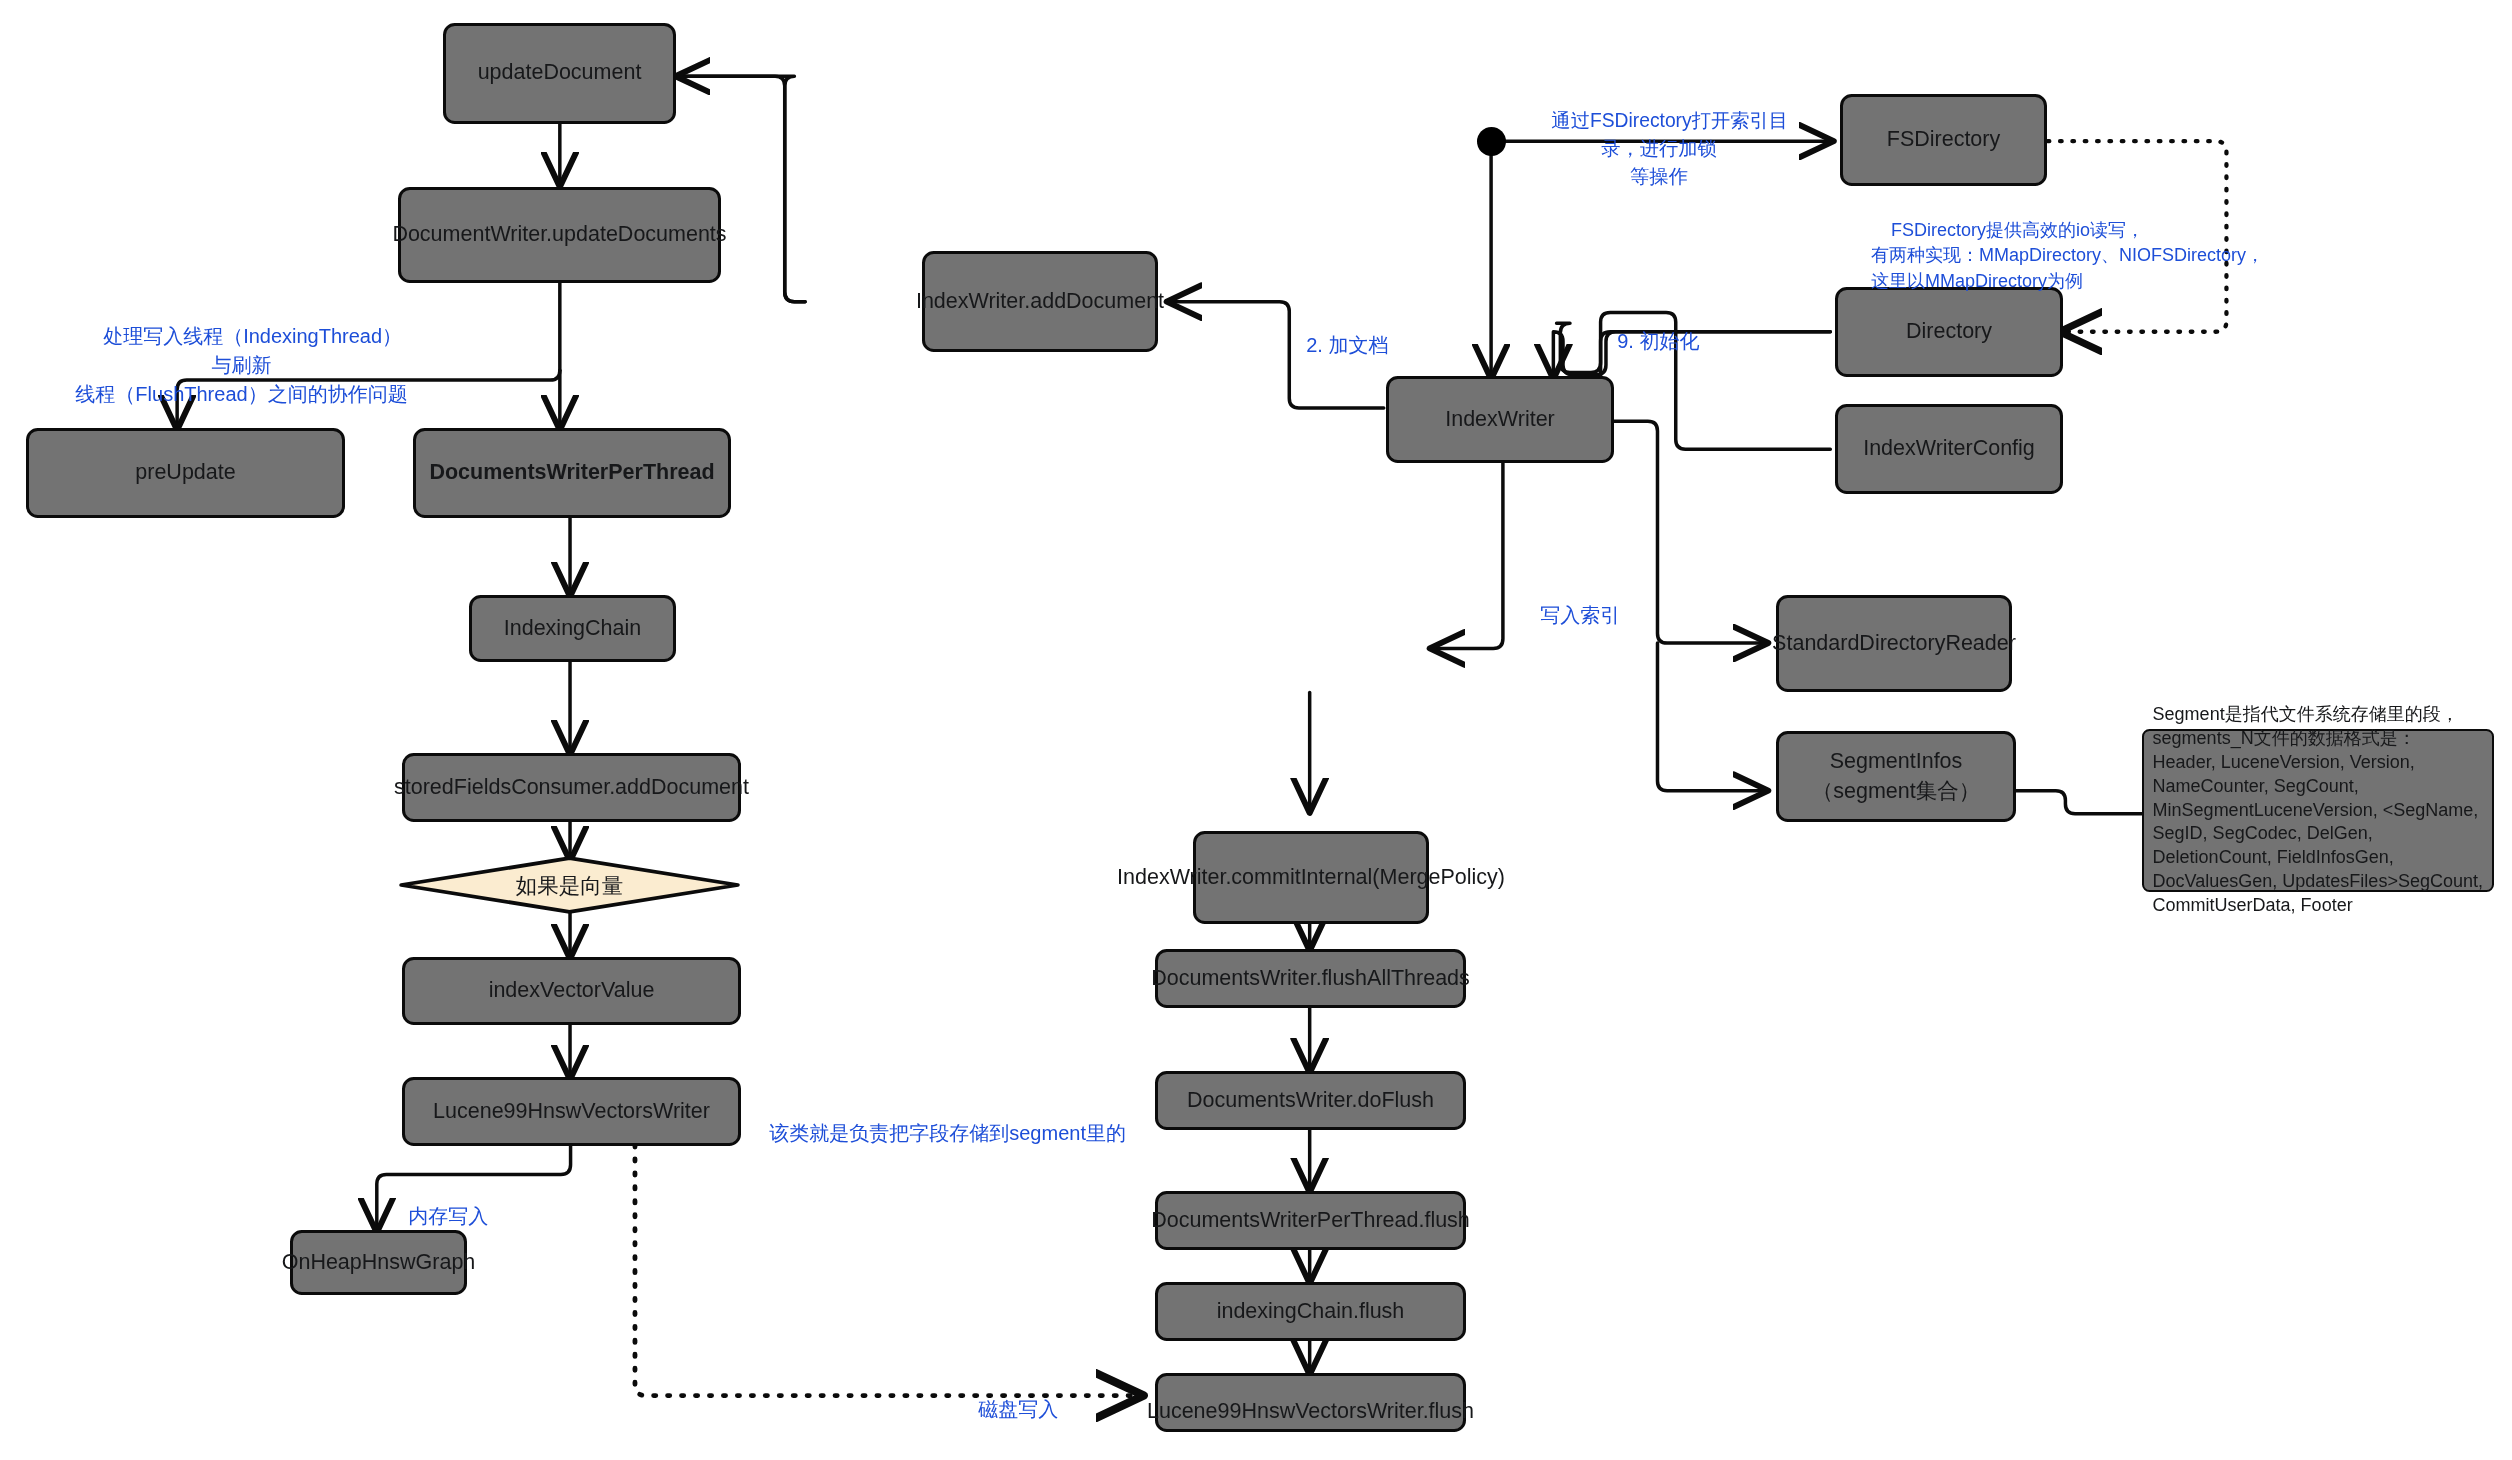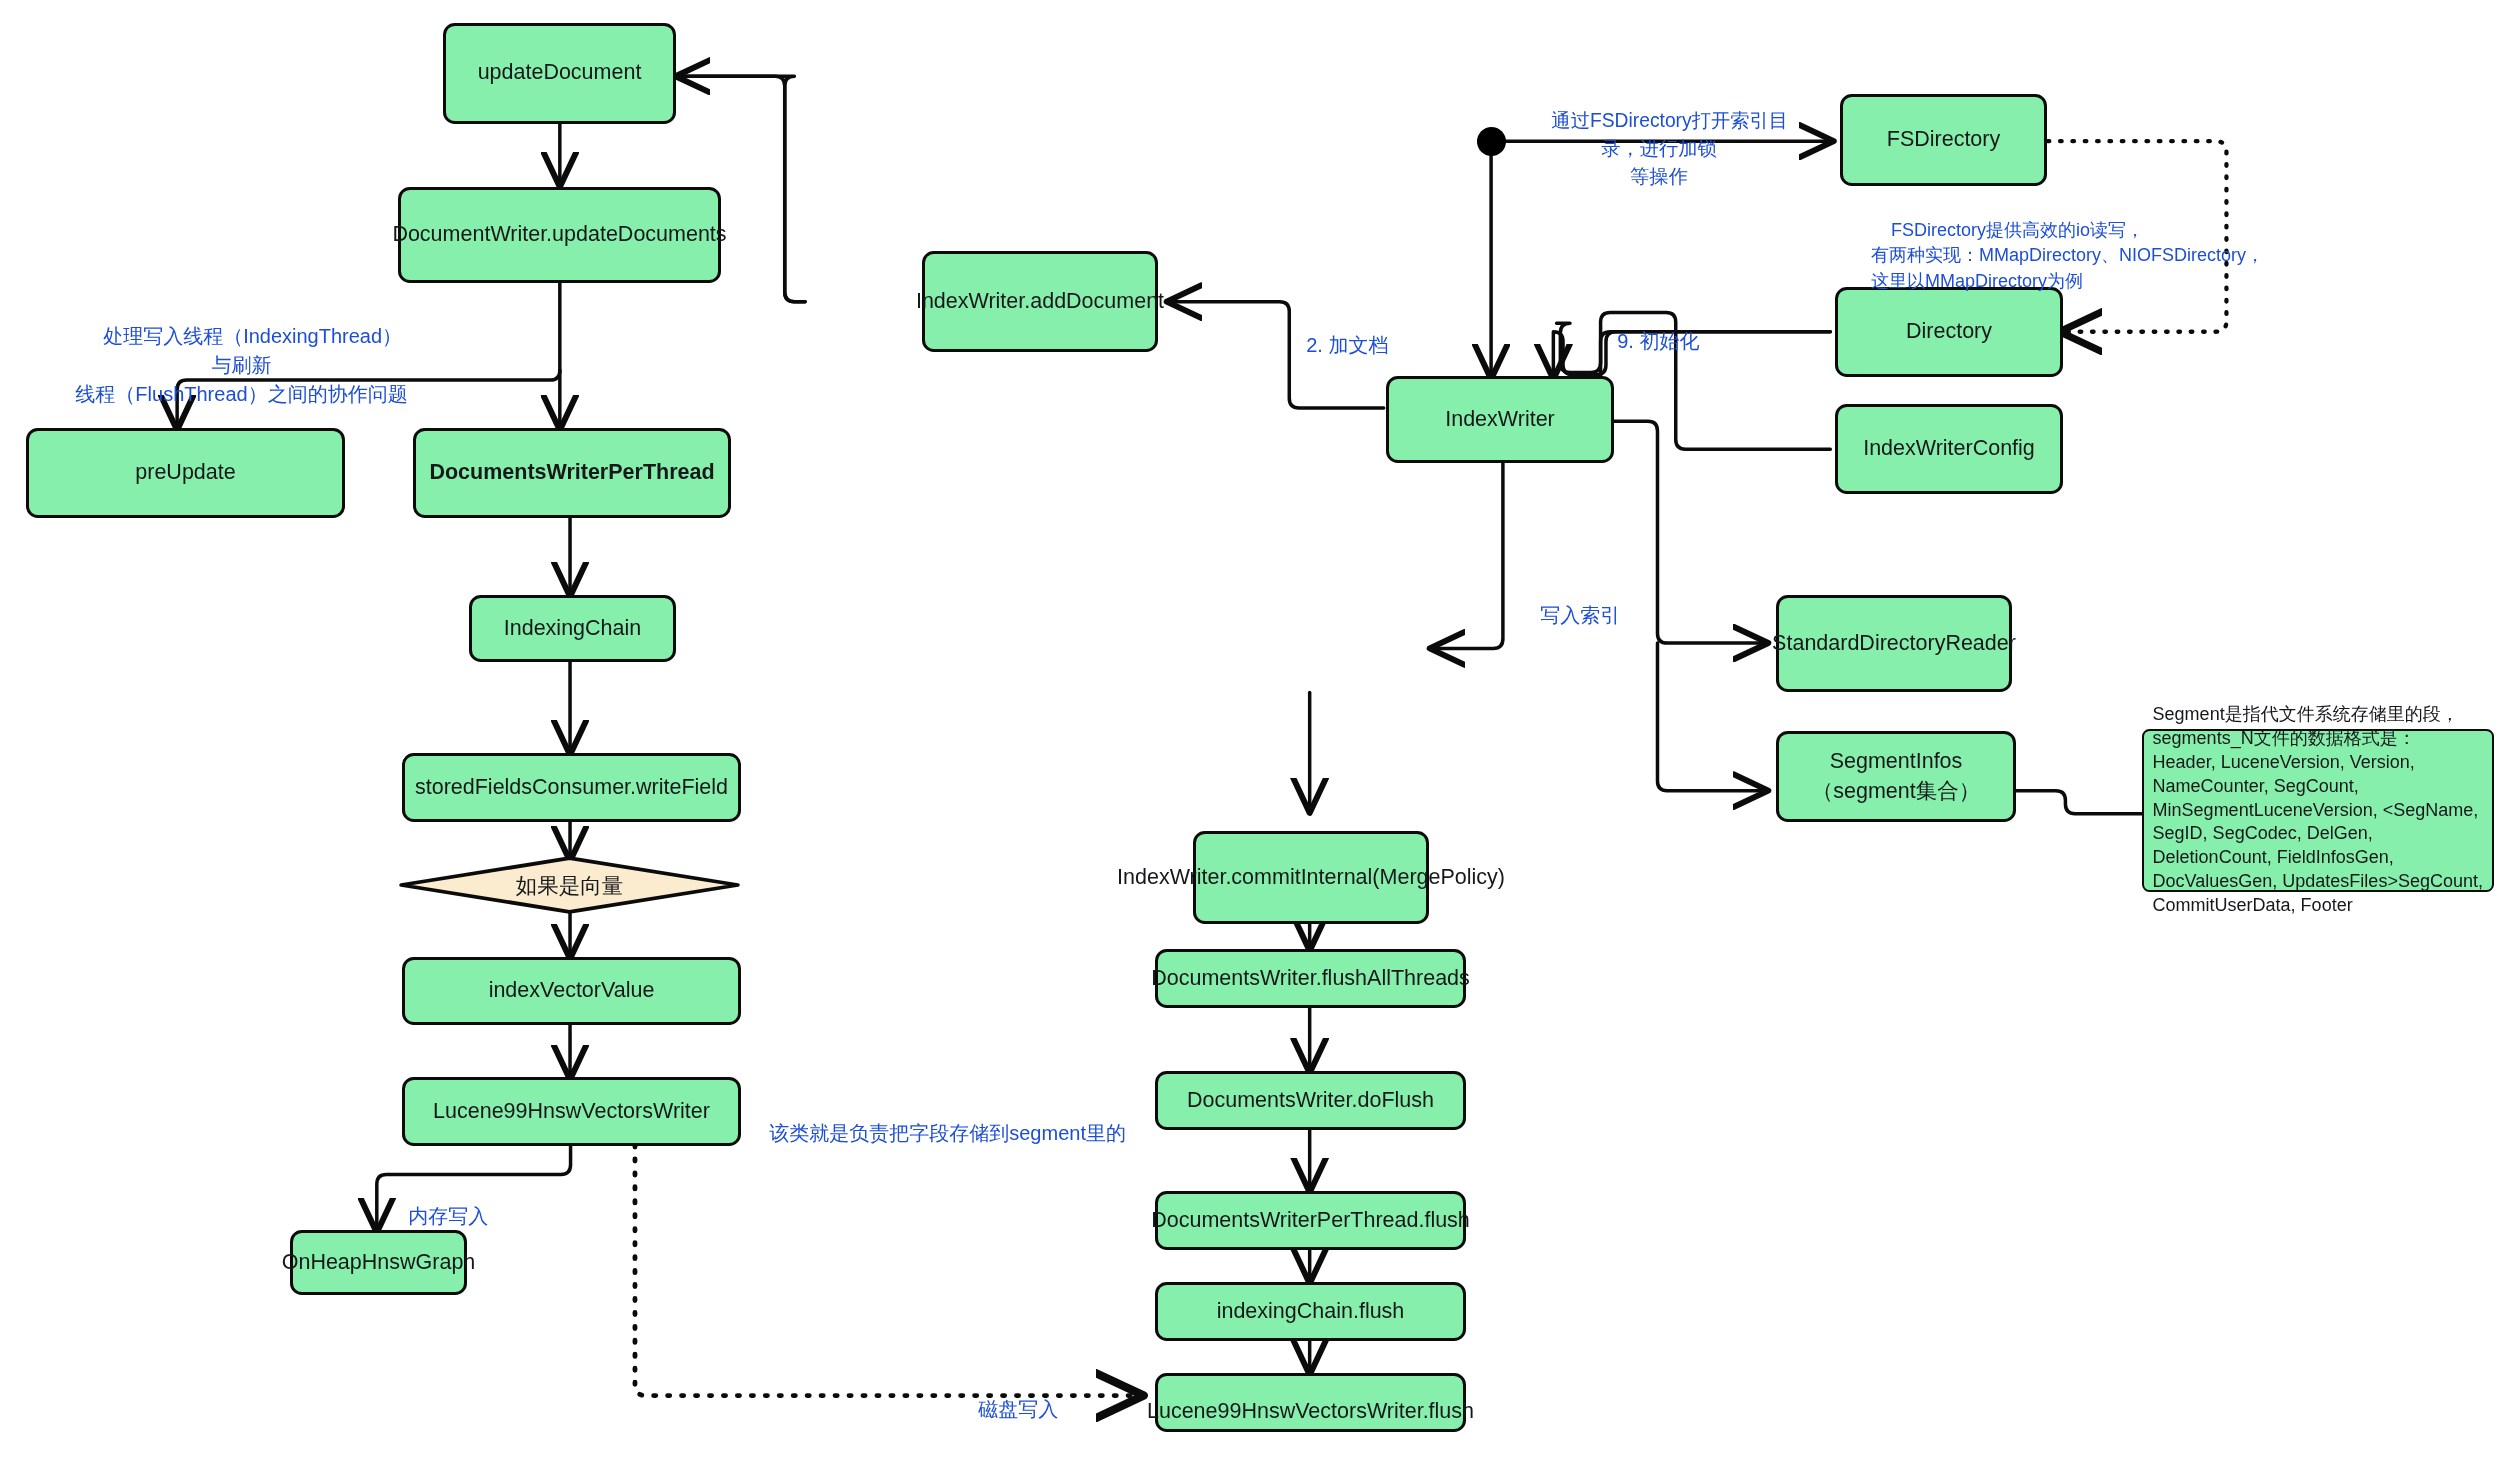--- a/index.html
+++ b/index.html
@@ -1,21 +1,21 @@
 <!DOCTYPE html>
 <html style="font-size:8.6px"><head>
 <meta charset="utf-8">
 <style>
   html,body{margin:0;padding:0;background:#ffffff;}
   body{width:2512px;height:1460px;overflow:hidden;
        font-family:"Liberation Sans","DejaVu Sans",sans-serif;}
   #stage{position:relative;width:2512px;height:1460px;background:#fff;}
   svg#wires{position:absolute;left:0;top:0;width:2512px;height:1460px;}
   .node{position:absolute;box-sizing:border-box;
-        background:#86efac;border:3.8px solid #0b0b0b;border-radius:11.8px;
+        background:#737373;border:3.8px solid #0b0b0b;border-radius:11.8px;
         display:flex;align-items:center;justify-content:center;text-align:center;
         color:#17181a;font-size:21.5px;line-height:1.35;padding:3.2px 8.6px;}
   .node.bold{font-weight:bold;}
   .node.note{border-radius:7.5px;justify-content:flex-start;text-align:left;
              align-items:center;font-size:18px;line-height:1.33;padding:6.4px 8.6px;}
   .diamond{position:absolute;}
   .diamond .dtext{position:absolute;left:0;top:0;width:100%;height:100%;
         display:flex;align-items:center;justify-content:center;
         font-size:21.5px;color:#17181a;}
   .lbl{position:absolute;color:#1d4ed8;font-size:20px;line-height:1.45;
@@ -103,21 +103,21 @@
 
   <div class="node bold" style="left:413px;top:428px;width:318px;height:90px;">
     <span>DocumentsWriterPerThread</span>
   </div>
 
   <div class="node" style="left:469px;top:595px;width:207px;height:67px;">
     <span>IndexingChain</span>
   </div>
 
   <div class="node" style="left:402px;top:753px;width:339px;height:69px;">
-    <span>storedFieldsConsumer.writeField</span>
+    <span>storedFieldsConsumer.addDocument</span>
   </div>
 
   <div class="diamond" style="left:399px;top:856px;width:341px;height:58px;">
     <svg width="341" height="58" viewBox="0 0 636 108" xmlns="http://www.w3.org/2000/svg">
       <polygon points="318,4 632,54 318,104 4,54" fill="#fbecd0" stroke="#0b0b0b" stroke-width="7" stroke-linejoin="round"></polygon>
     </svg>
     <span class="dtext">如果是向量</span>
   </div>
 
   <div class="node" style="left:402px;top:957px;width:339px;height:68px;">

